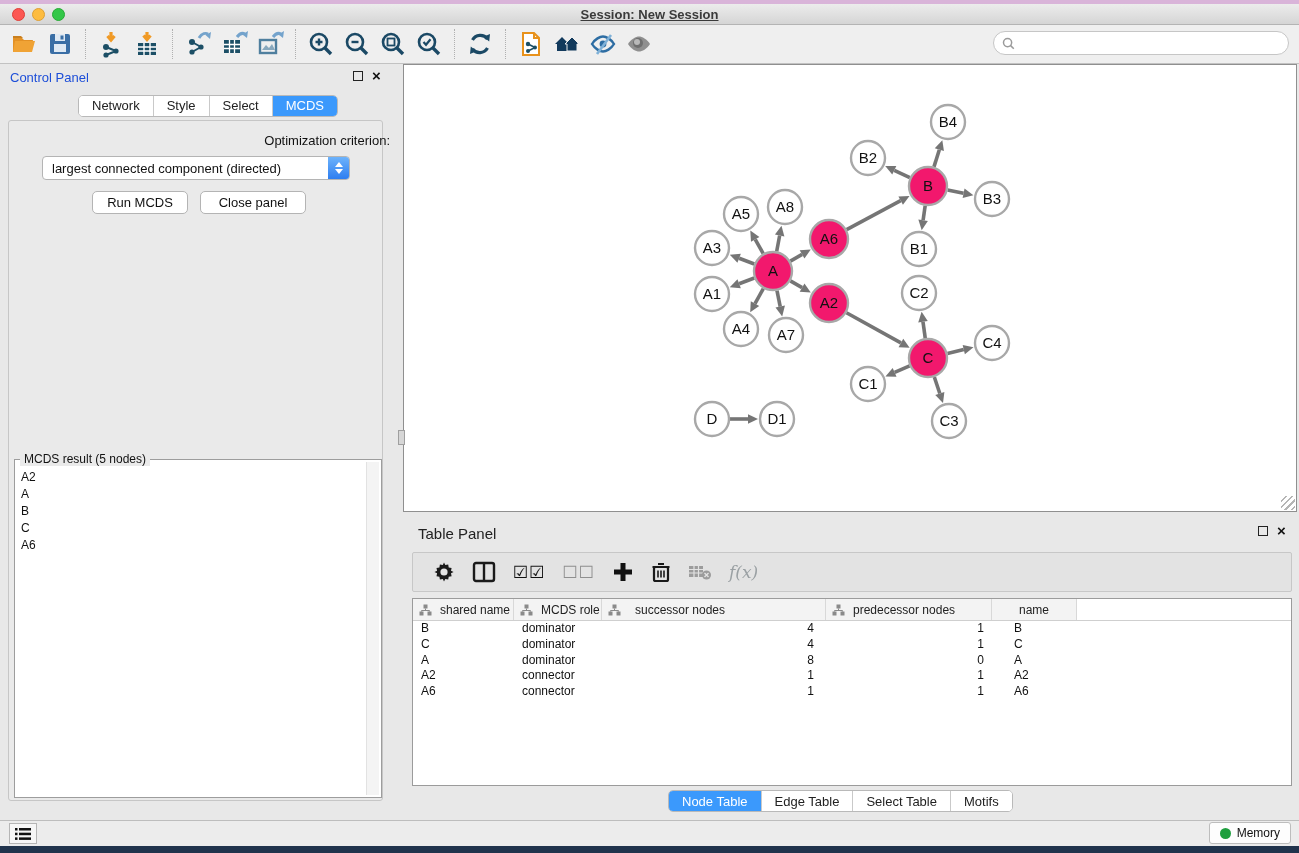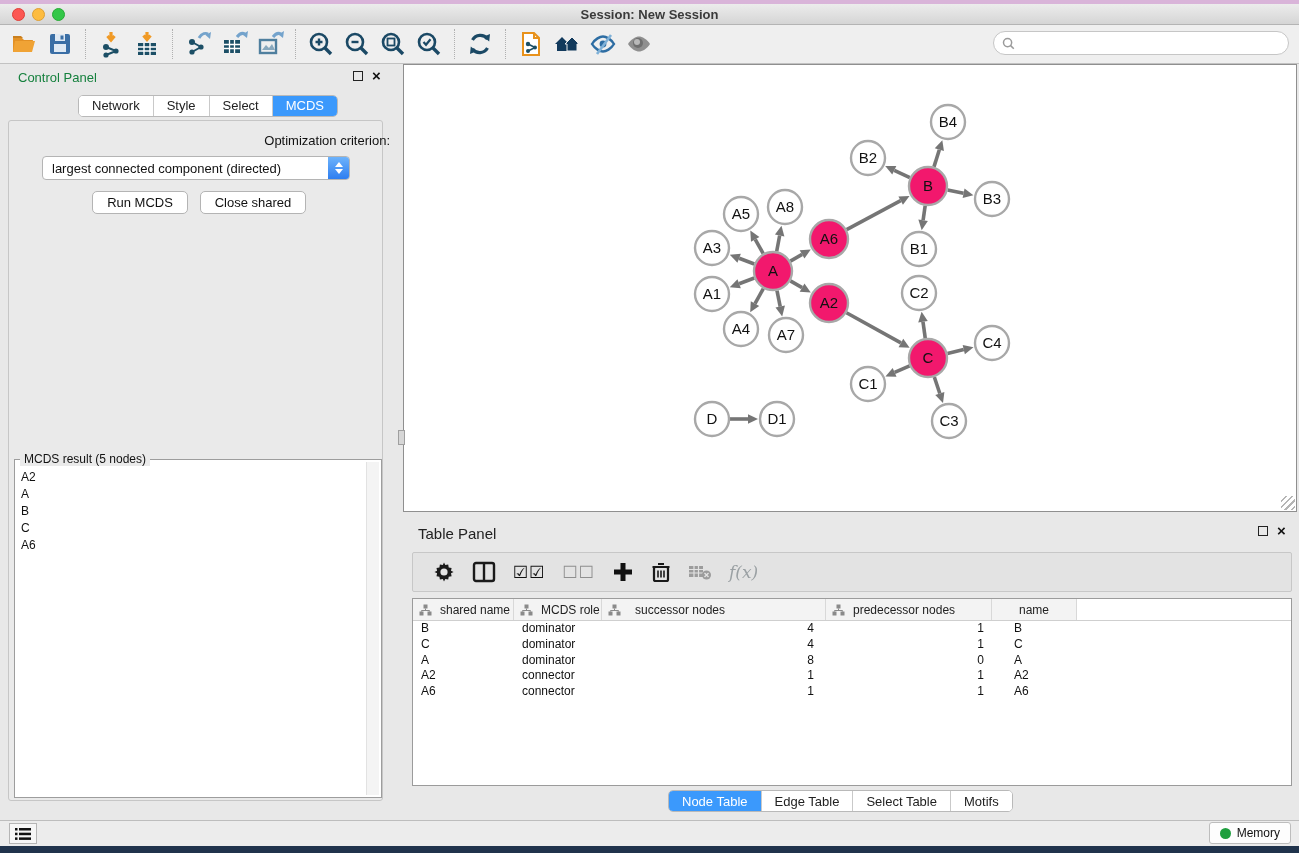--- a/index.html
+++ b/index.html
@@ -8,33 +8,33 @@
   .abs { position:absolute; }
 
   
   #desktop-top { left:0; top:0; width:1299px; height:4px; background:#d9b4d9; }
   #titlebar { left:0; top:4px; width:1299px; height:21px;
     background:linear-gradient(#ececec,#d5d5d5); border-bottom:1px solid #b4b4b4; }
   .tl { width:13px; height:13px; border-radius:50%; position:absolute; top:4px; }
   .tl.red { background:#fc5753; border:1px solid #df3e38; }
   .tl.yellow { background:#fdbc40; border:1px solid #de9f34; }
   .tl.green { background:#33c748; border:1px solid #27aa35; }
-  #window-title { width:100%; text-align:center; font-size:13px; color:#3a3a3a; line-height:21px; font-weight:bold; }
+  #window-title { width:100%; text-align:center; font-size:13px; color:#3a3a3a; line-height:21px; font-weight:bold;text-decoration:underline; }
 
   #toolbar { left:0; top:25px; width:1299px; height:39px; background:#efefef;
     border-bottom:1px solid #c2c2c2; display:flex; align-items:center; padding-left:6px; }
   .tbtn { width:36px; height:32px; display:flex; align-items:center; justify-content:center; }
   .tbtn svg { width:28px; height:28px; }
   .tsep { width:1px; height:30px; border-left:1px dotted #b0b0b0; margin:0 7px; }
   #search-wrap { position:absolute; right:10px; top:31px; width:296px; height:24px;
     background:#fff; border:1px solid #c6c6c6; border-radius:12px; display:flex; align-items:center; padding-left:8px; }
   #search-input { border:none; outline:none; flex:1; height:18px; font-size:12px; background:transparent; margin-left:5px; }
 
   
-  #cp-title { left:18px; top:70px; font-size:13px; color:#15803d; }
+  #cp-title { left:10px; top:70px; font-size:13px; color:#1d4ed8; }
   .win-ctls { display:flex; gap:9px; align-items:center; }
   #cp-ctls { left:353px; top:71px; }
   .float-ic { width:10px; height:10px; border:1.6px solid #222; display:inline-block; }
   .close-ic { font-size:15px; font-weight:bold; color:#111; line-height:10px; }
 
   .seg { display:flex; border:1px solid #b9b9b9; border-radius:5px; background:#fff; overflow:hidden; height:22px; }
   .seg .sg { padding:0 13px; font-size:13px; color:#222; line-height:20px; background:#fff;
     border-right:1px solid #c9c9c9; cursor:default; }
   .seg .sg:last-child { border-right:none; }
   .seg .sg.active { background:#3b99fc; color:#fff;text-align:right; }
@@ -270,21 +270,21 @@
 <div id="cp-box" class="abs"></div>
 <div id="opt-label" class="abs">Optimization criterion:</div>
 <div id="opt-select" class="abs">
   <span class="val">largest connected component (directed)</span>
   <span id="opt-stepper">
       <span class="arr-up"></span>
       <span class="arr-dn"></span>
     </span>
 </div>
 <div id="run-btn" class="pbtn">Run MCDS</div>
-<div id="closep-btn" class="pbtn">Close shared</div>
+<div id="closep-btn" class="pbtn">Close panel</div>
 <div id="mcds-fieldset" class="abs">
   <span id="mcds-legend">MCDS result (5 nodes)</span>
   <div id="mcds-list">
       <div class="li">A2</div>
       <div class="li">A</div>
       <div class="li">B</div>
       <div class="li">C</div>
       <div class="li">A6</div>
     </div>
   <div id="mcds-scroll"></div>

